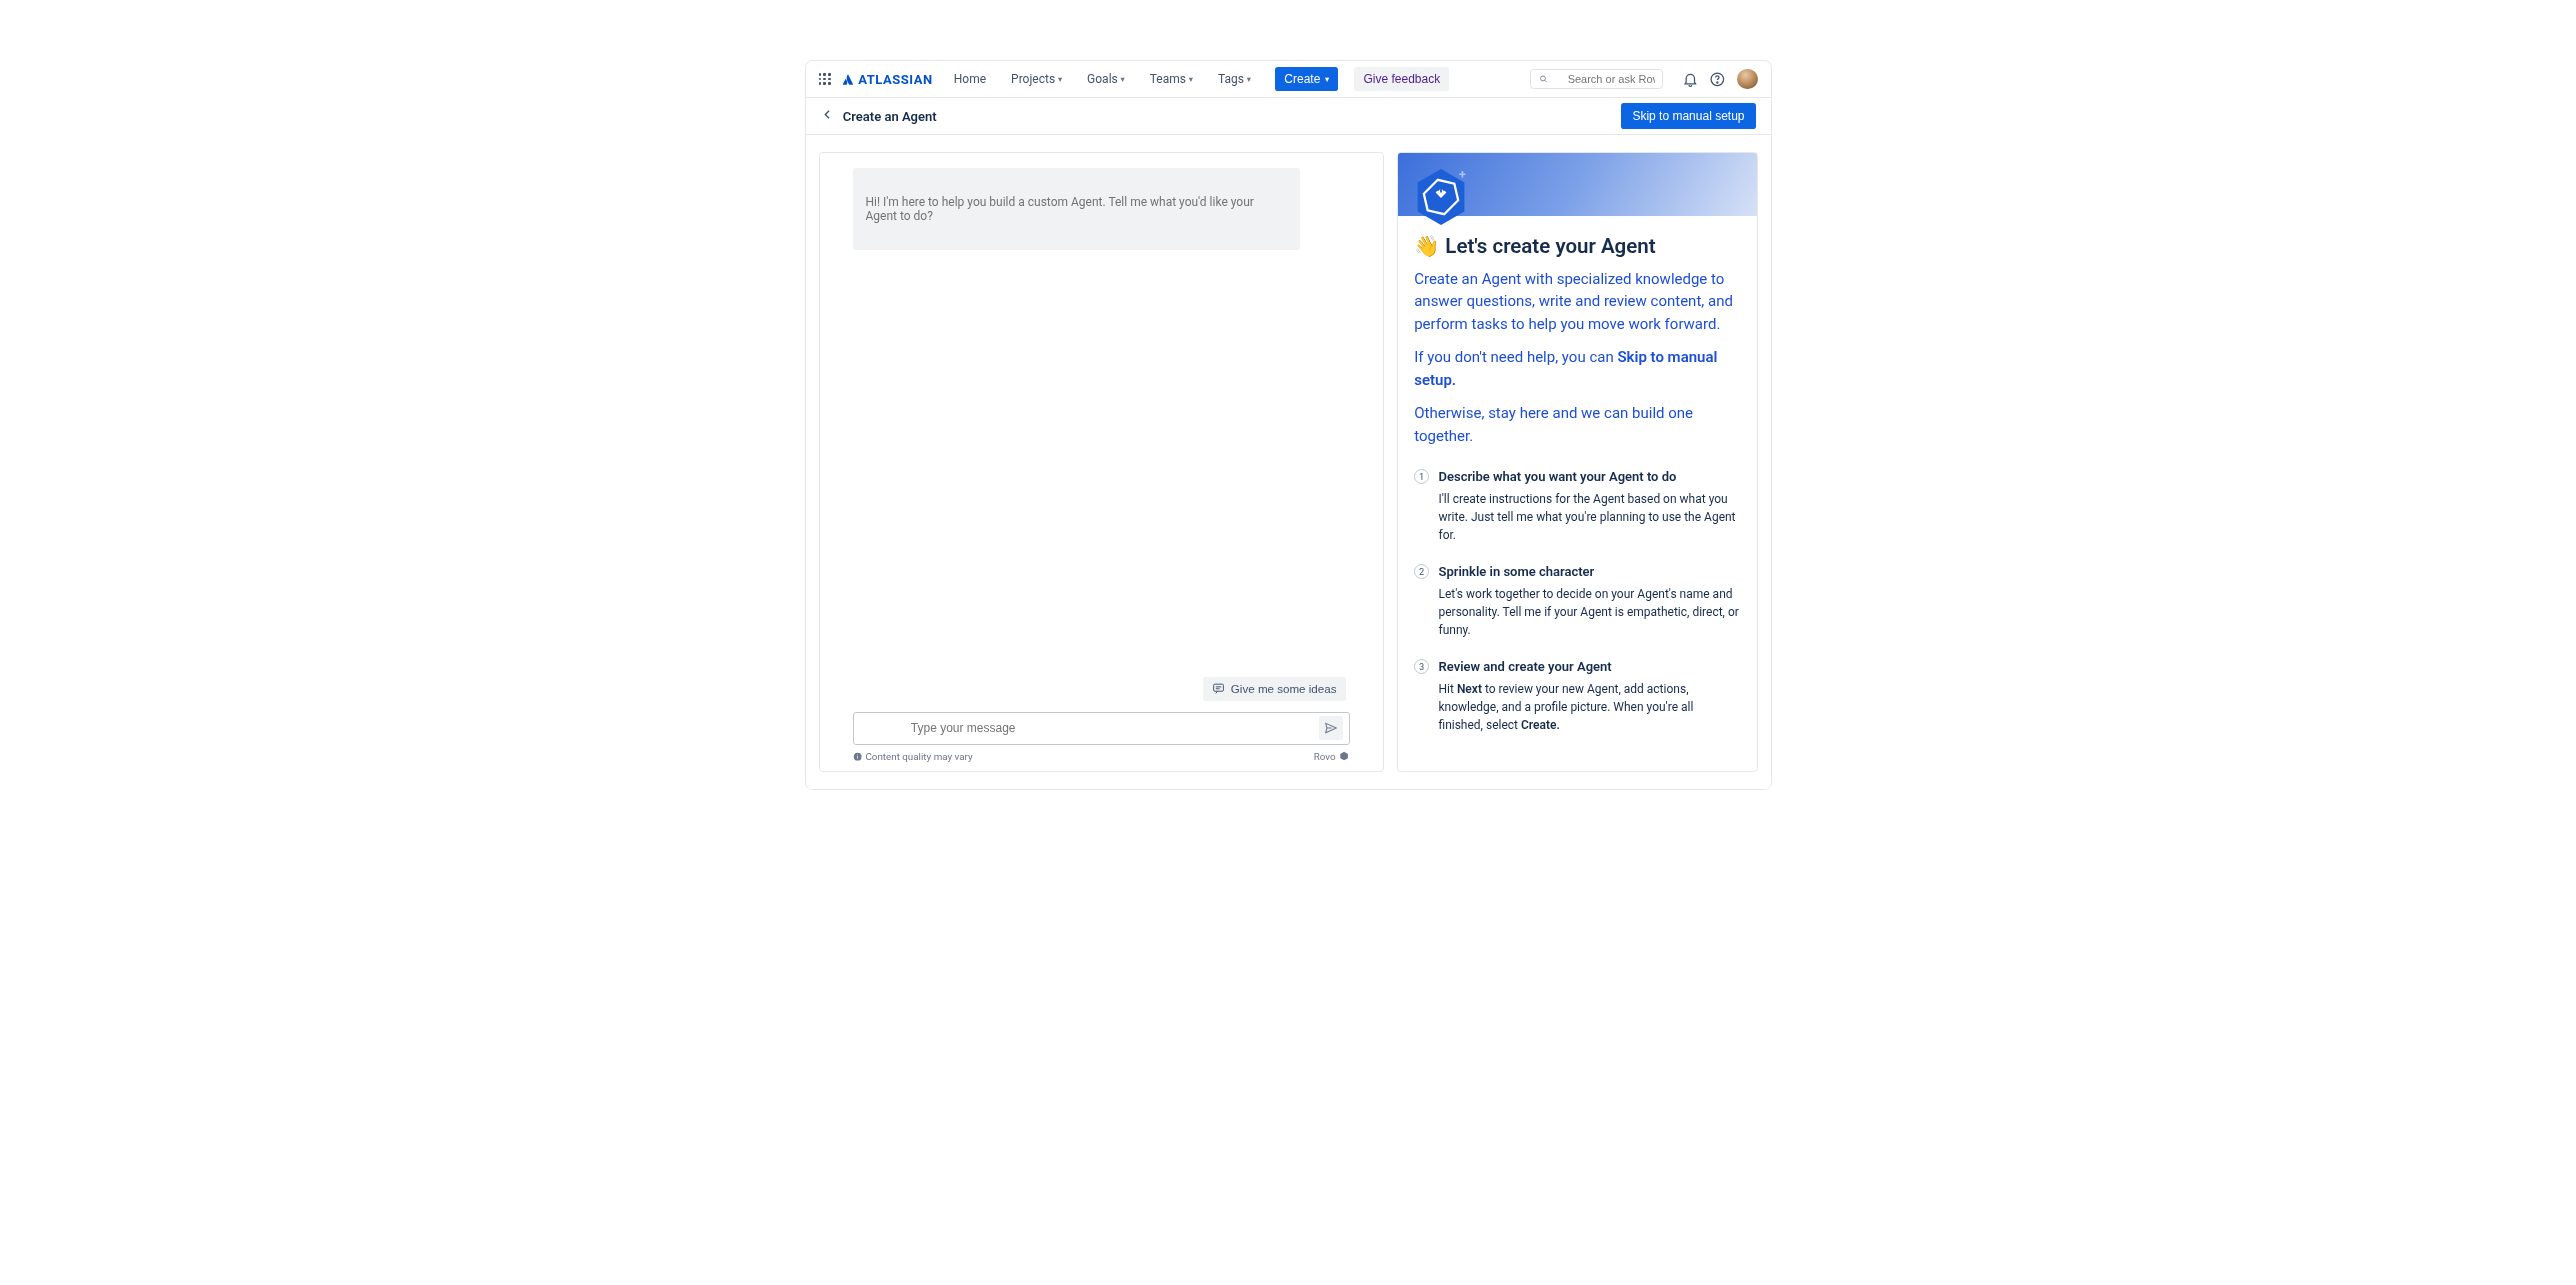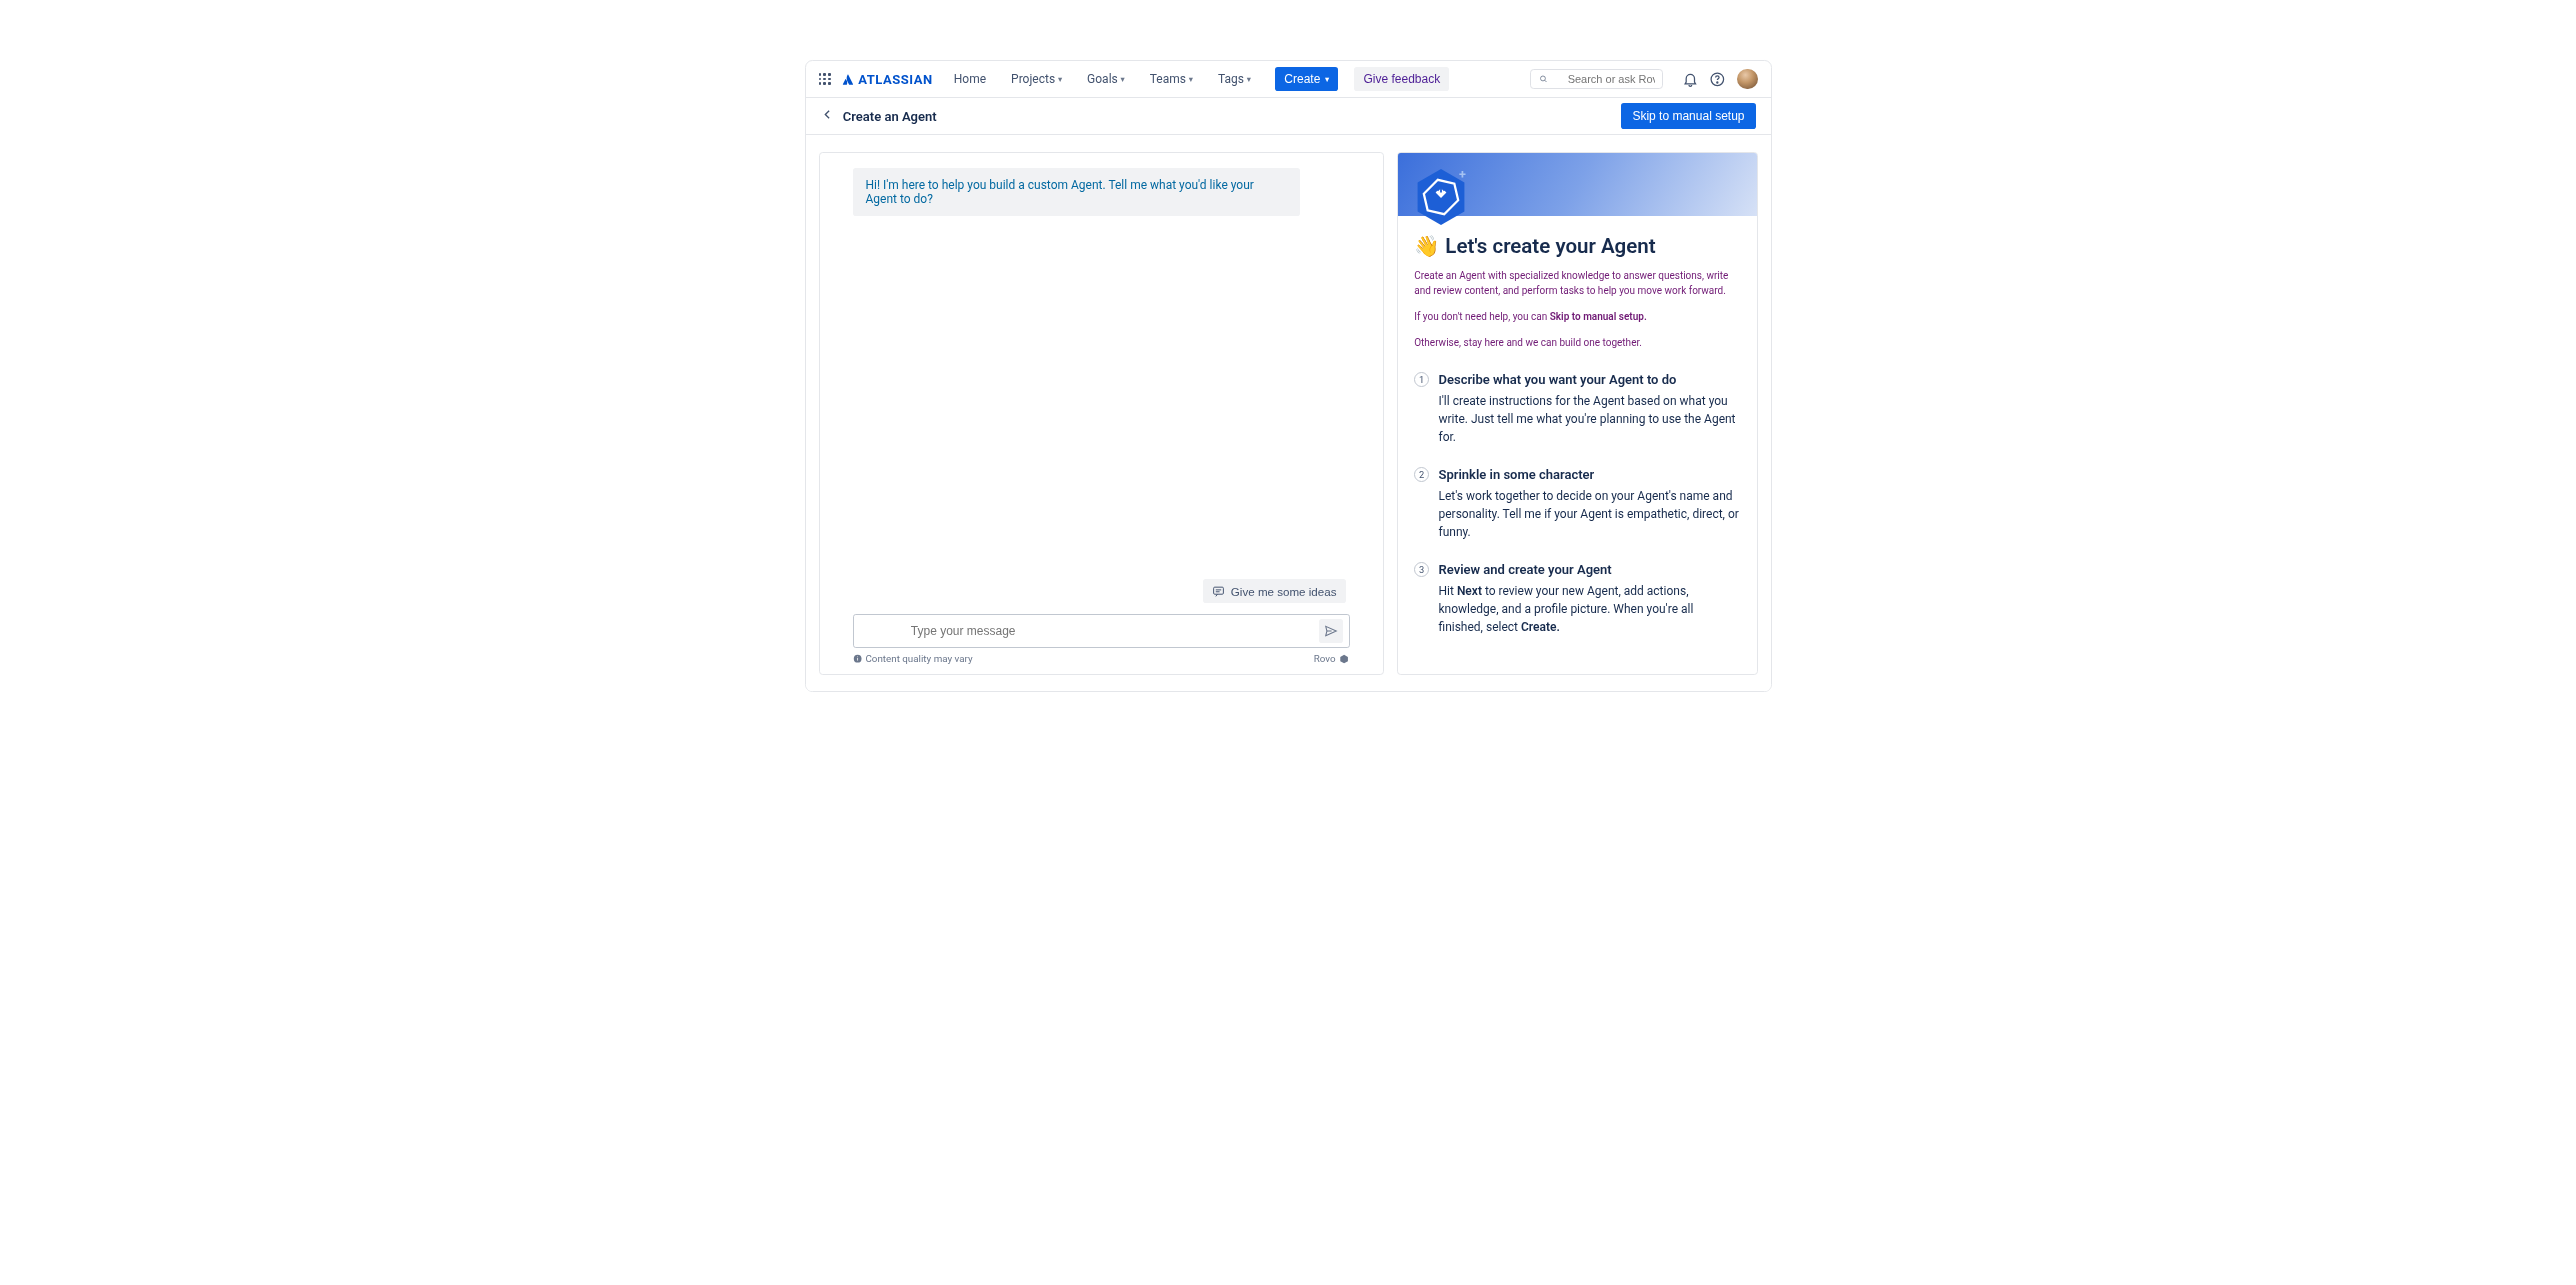--- a/index.html
+++ b/index.html
@@ -180,24 +180,24 @@
       border: 0.9px solid #E4E6EA;
       border-radius: 3.7px;
       display: flex;
       flex-direction: column;
       min-height: 510px;
       padding: 15px 33px 9.3px 33px;
       position: relative;
     }
     .bot-msg {
       background: #F1F2F4;
-      padding: 10px 13px;
-      border-radius: 2.8px;
-      font-size: 12px;
-      color: #0369a1;
+      padding: 27px 13px;
+      border-radius: 2.8px;
+      font-size: 12px;
+      color: #737373;
       width: fit-content;
       max-width: 90%;
     }
     .chat-spacer { flex: 1; }
     .ideas-btn {
       align-self: flex-end;
       background: #F1F2F4;
       border: none;
       padding: 5.6px 9.3px;
       border-radius: 2.8px;
@@ -271,22 +271,22 @@
     .info-title {
       font-size: 20.5px;
       font-weight: 600;
       color: #172B4D;
       display: flex;
       align-items: center;
       gap: 5.6px;
       margin-bottom: 9.3px;
     }
     .info-desc {
-      font-size: 10px;
-      color: #701a75;
+      font-size: 15px;
+      color: #1d4ed8;
       line-height: 1.5;
       margin-bottom: 11px;
     }
     .info-desc strong { font-weight: 600; }
     .steps {
       margin-top: 22px;
     }
     .step {
       display: flex;
       gap: 9.3px;

